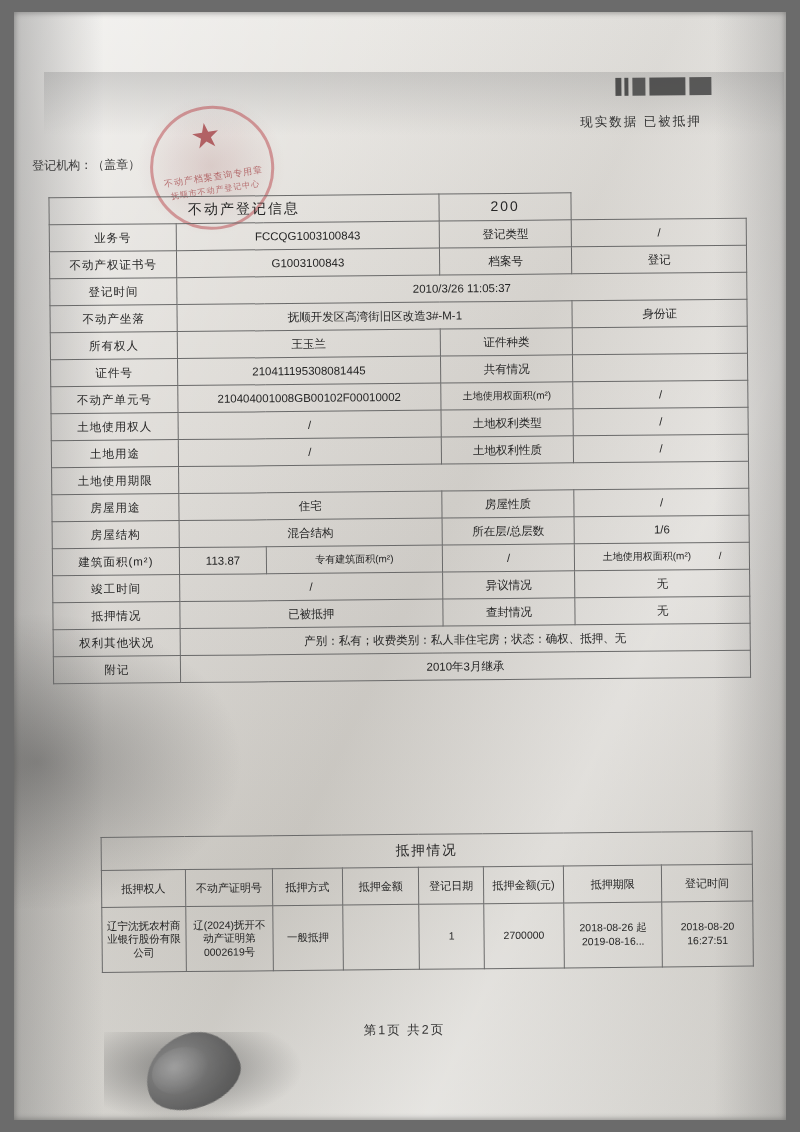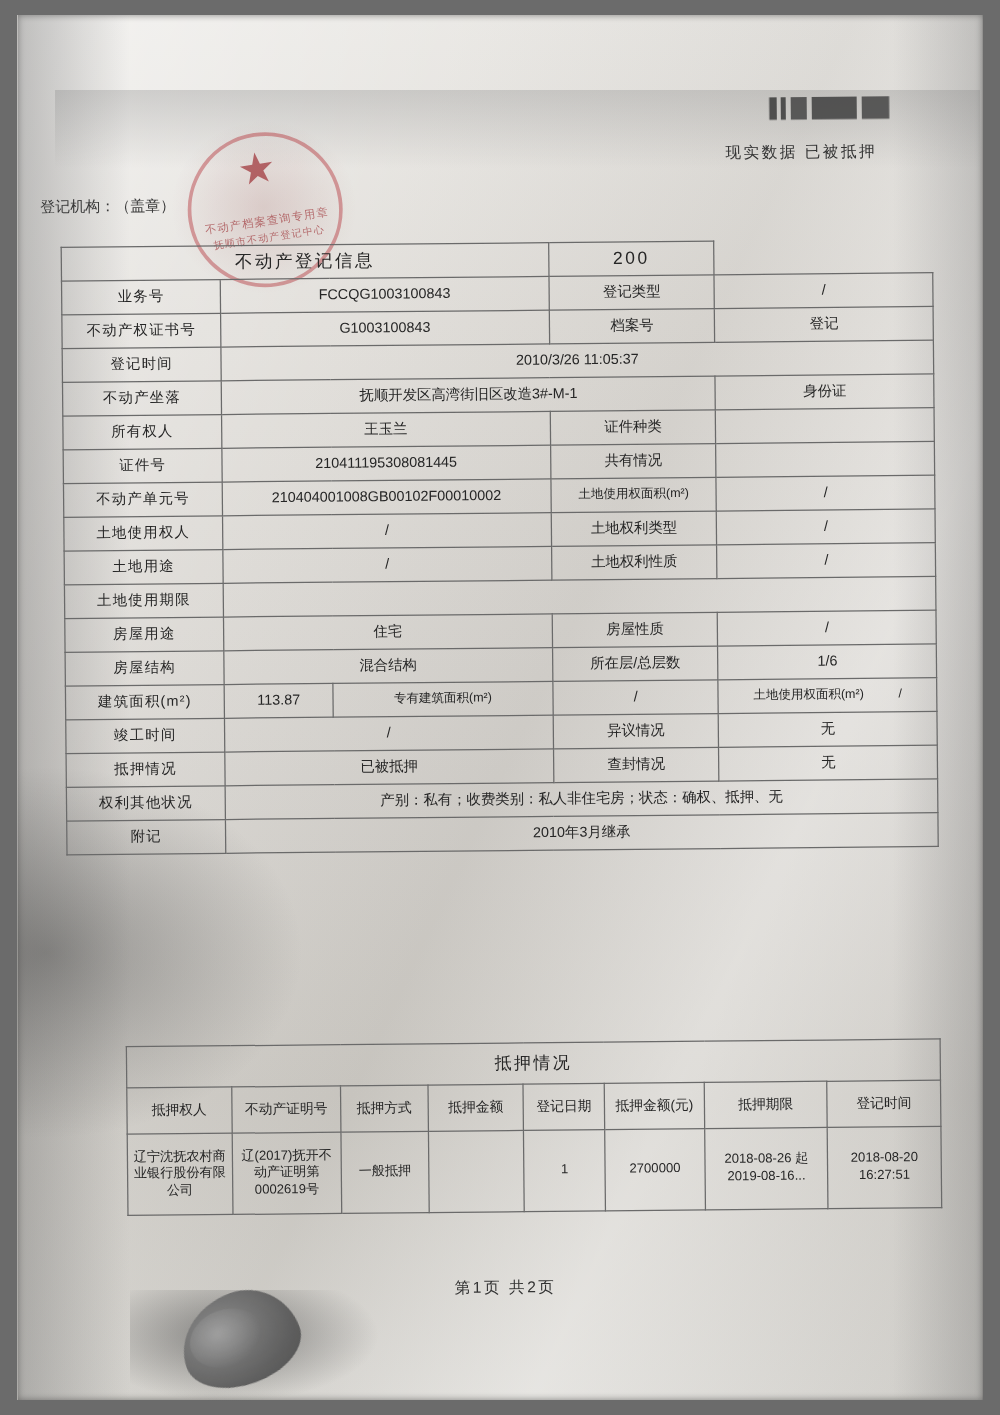--- a/index.html
+++ b/index.html
@@ -378,21 +378,21 @@
           <td style="width:86px">不动产证明号</td>
           <td style="width:70px">抵押方式</td>
           <td style="width:78px">抵押金额</td>
           <td style="width:64px">登记日期</td>
           <td style="width:78px">抵押金额(元)</td>
           <td style="width:100px">抵押期限</td>
           <td style="width:90px">登记时间</td>
         </tr>
         <tr class="mt-body">
           <td>辽宁沈抚农村商业银行股份有限公司</td>
-          <td>辽(2017)抚开不动产证明第0002619号</td>
+          <td>辽(2024)抚开不动产证明第0002619号</td>
           <td>一般抵押</td>
           <td></td>
           <td>1</td>
           <td>2700000</td>
           <td style="white-space:pre-line">2018-08-26 起
 2019-08-16...</td>
           <td style="white-space:pre-line">2018-08-20
 16:27:51</td>
         </tr>
       </tbody>

